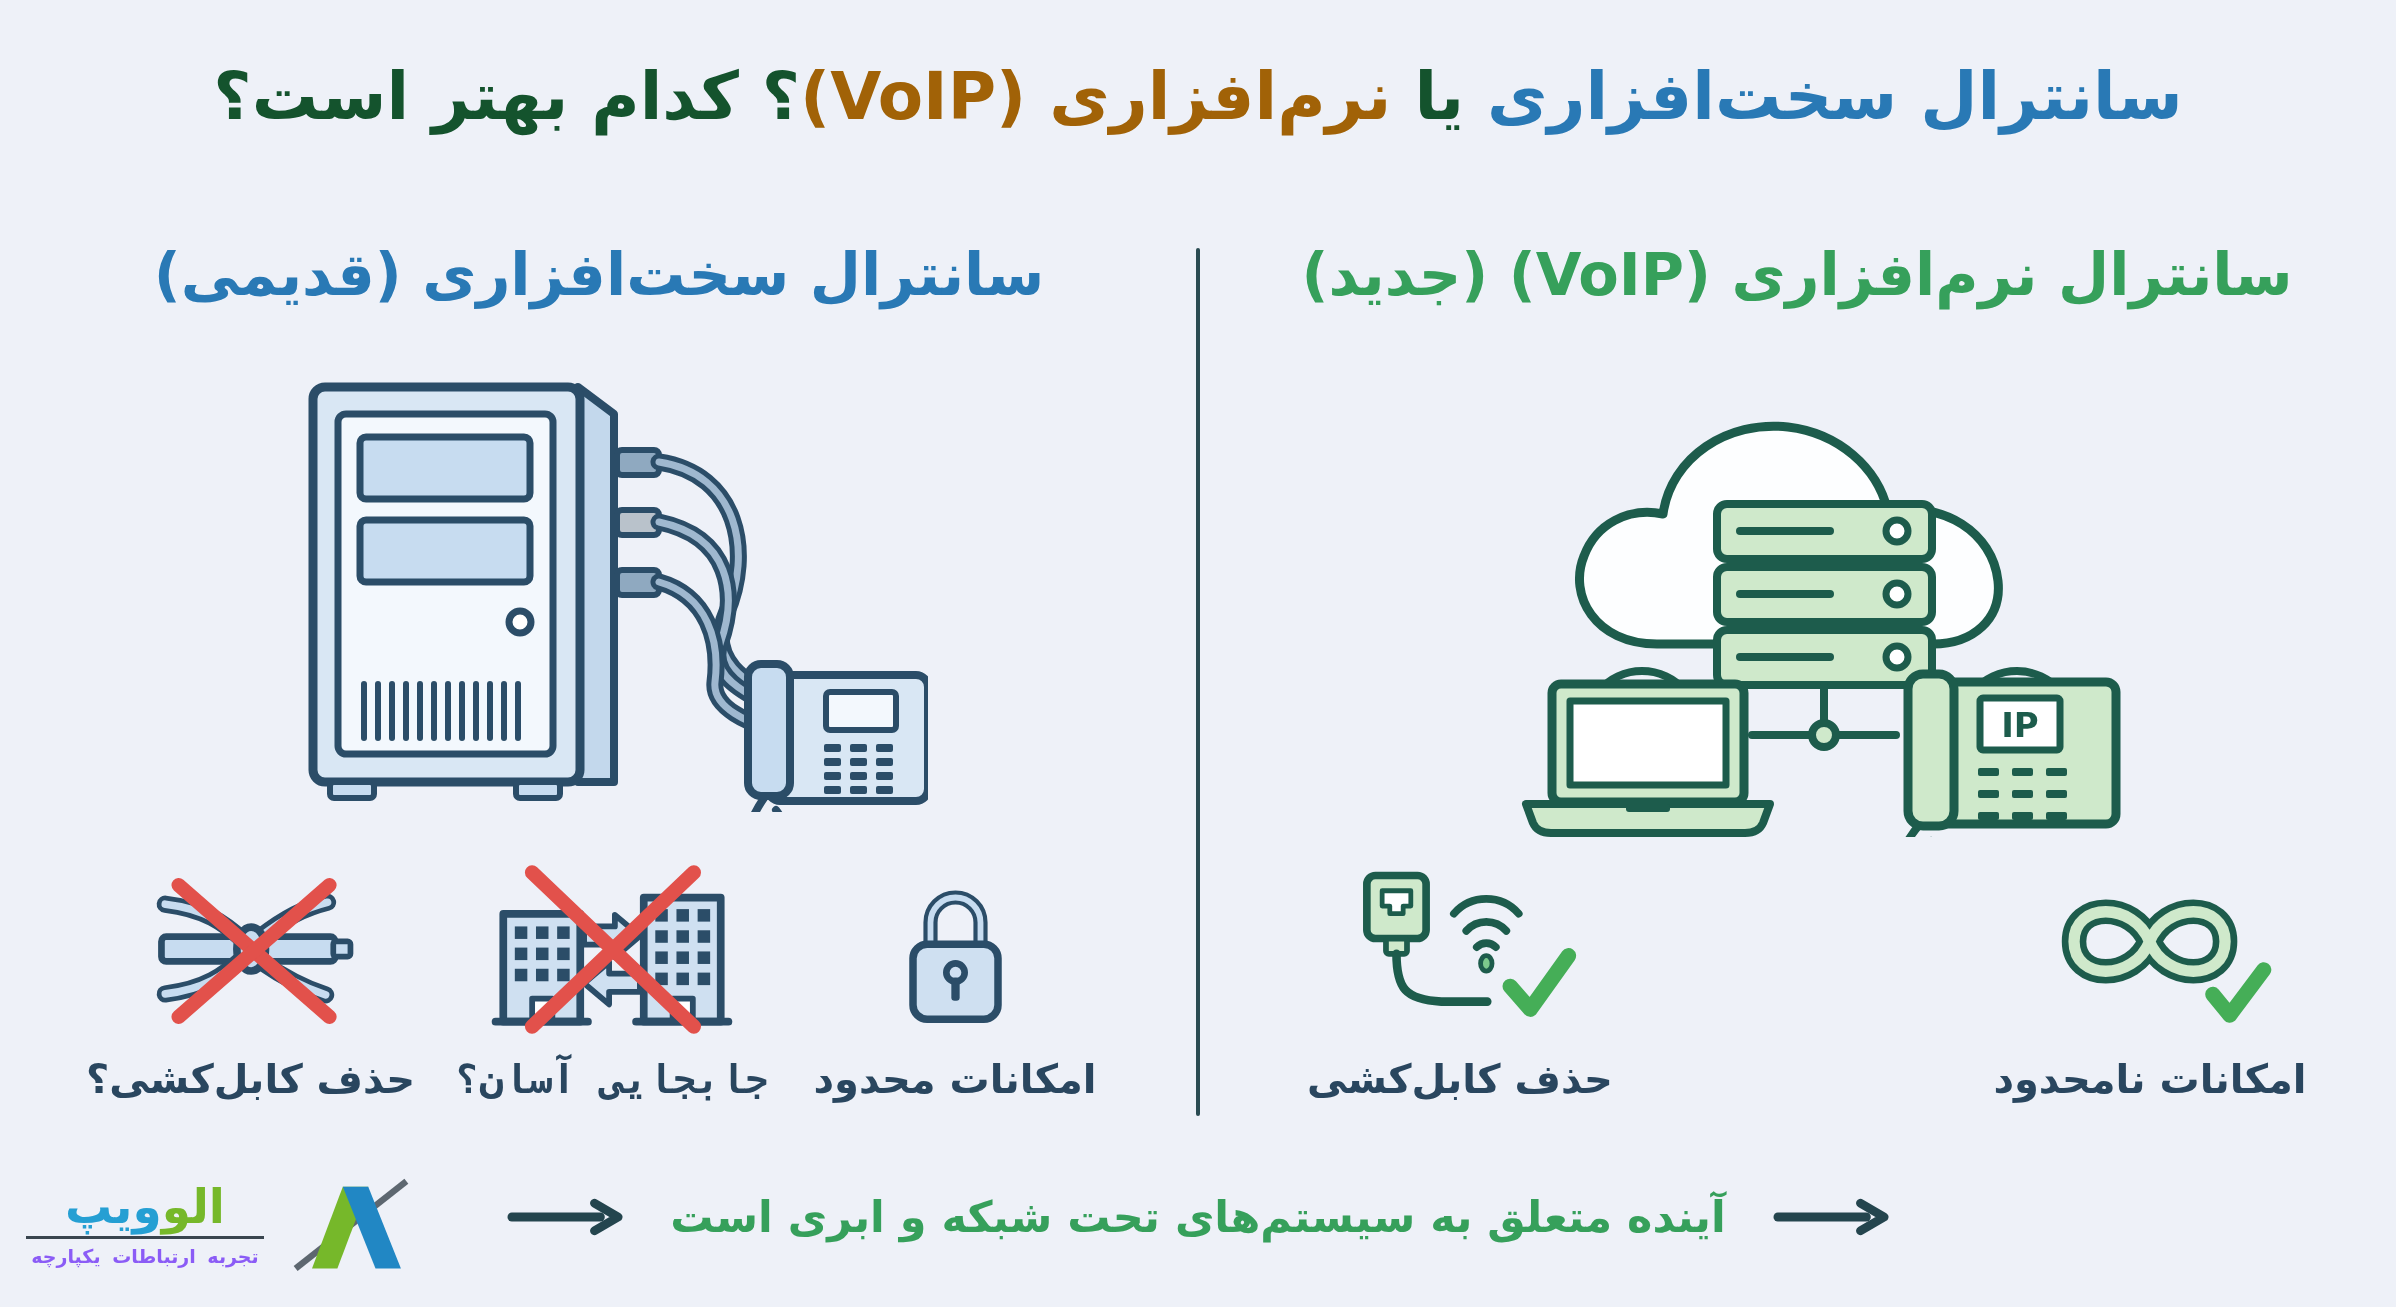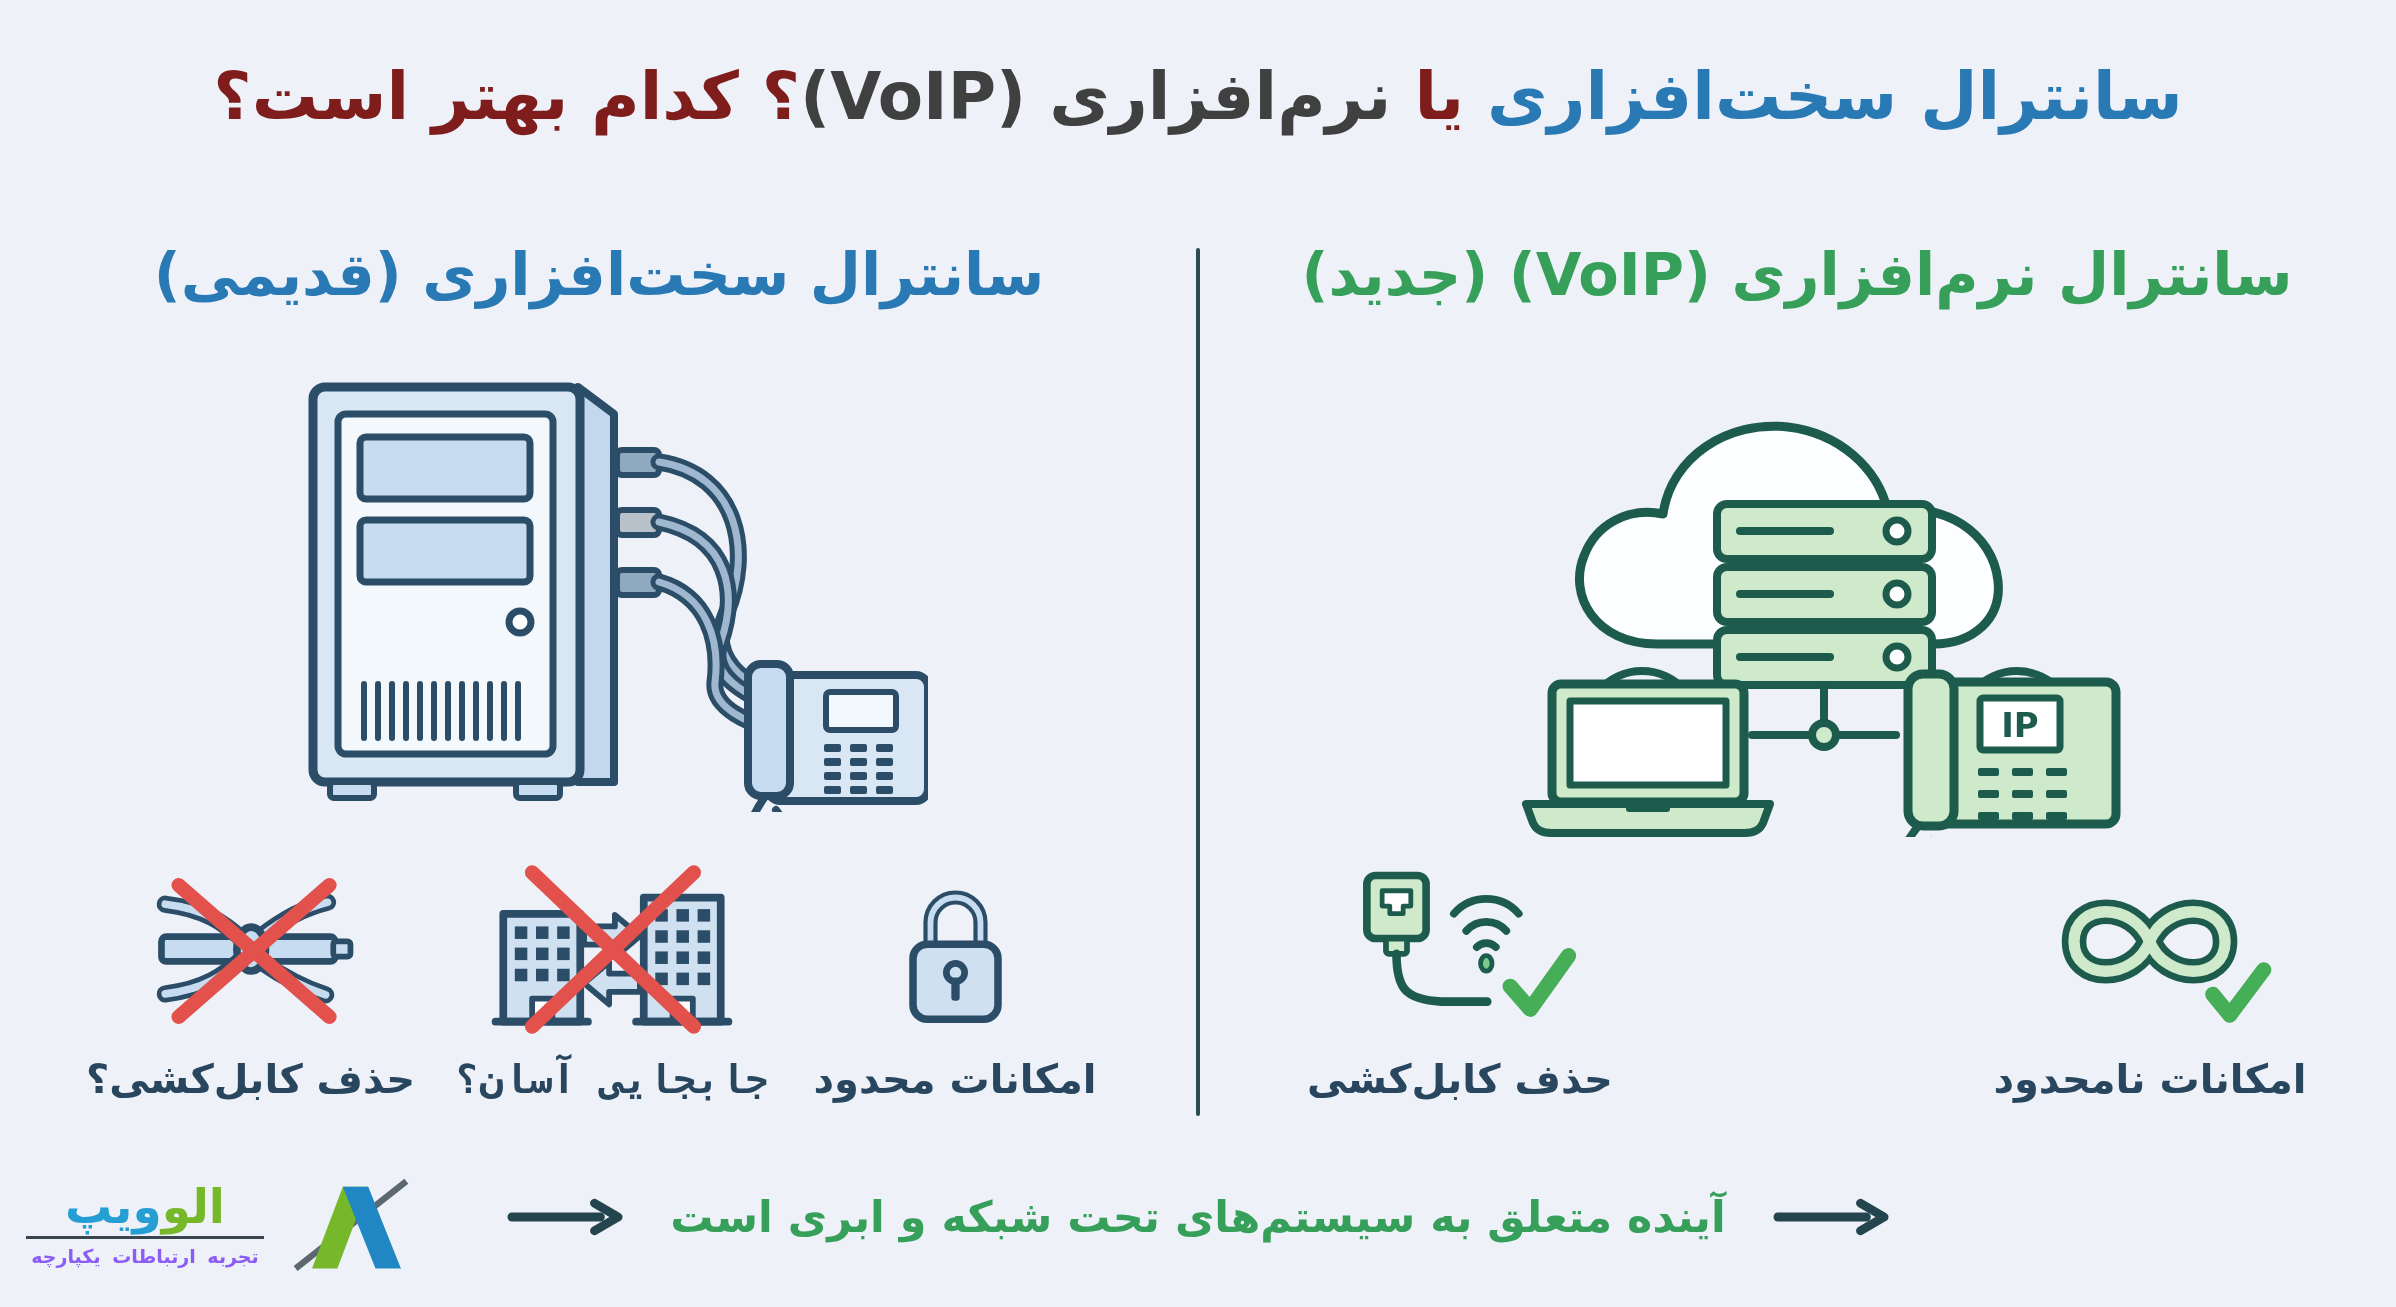--- a/index.html
+++ b/index.html
@@ -3,22 +3,22 @@
 <meta charset="utf-8">
 <style>
   * { margin:0; padding:0; box-sizing:border-box; }
   html,body { width:2396px; height:1307px; }
   body { font-family:"DejaVu Sans", sans-serif; background:#e9edf5; overflow:hidden; }
   .canvas { position:relative; width:2396px; height:1307px; background:#eef1f8; }
 
   .title { position:absolute; top:58px; left:0; width:2396px; text-align:center;
            font-size:66px; font-weight:bold; direction:rtl; }
   .t-blue  { color:#2979b5; }
-  .t-navy  { color:#7f1d1d; }
-  .t-green { color:#404040; }
+  .t-navy  { color:#14532d; }
+  .t-green { color:#a16207; }
 
   .col-header { position:absolute; top:240px; width:1198px; text-align:center;
                 font-size:59px; font-weight:bold; direction:rtl; }
   .col-header.left  { left:0;     color:#2979b5; }
   .col-header.right { left:1198px; color:#36a05b; }
 
   .divider { position:absolute; left:1196px; top:248px; width:4px; height:868px;
              background:#2a4b52; border-radius:2px; }
 
   .illus { position:absolute; }

